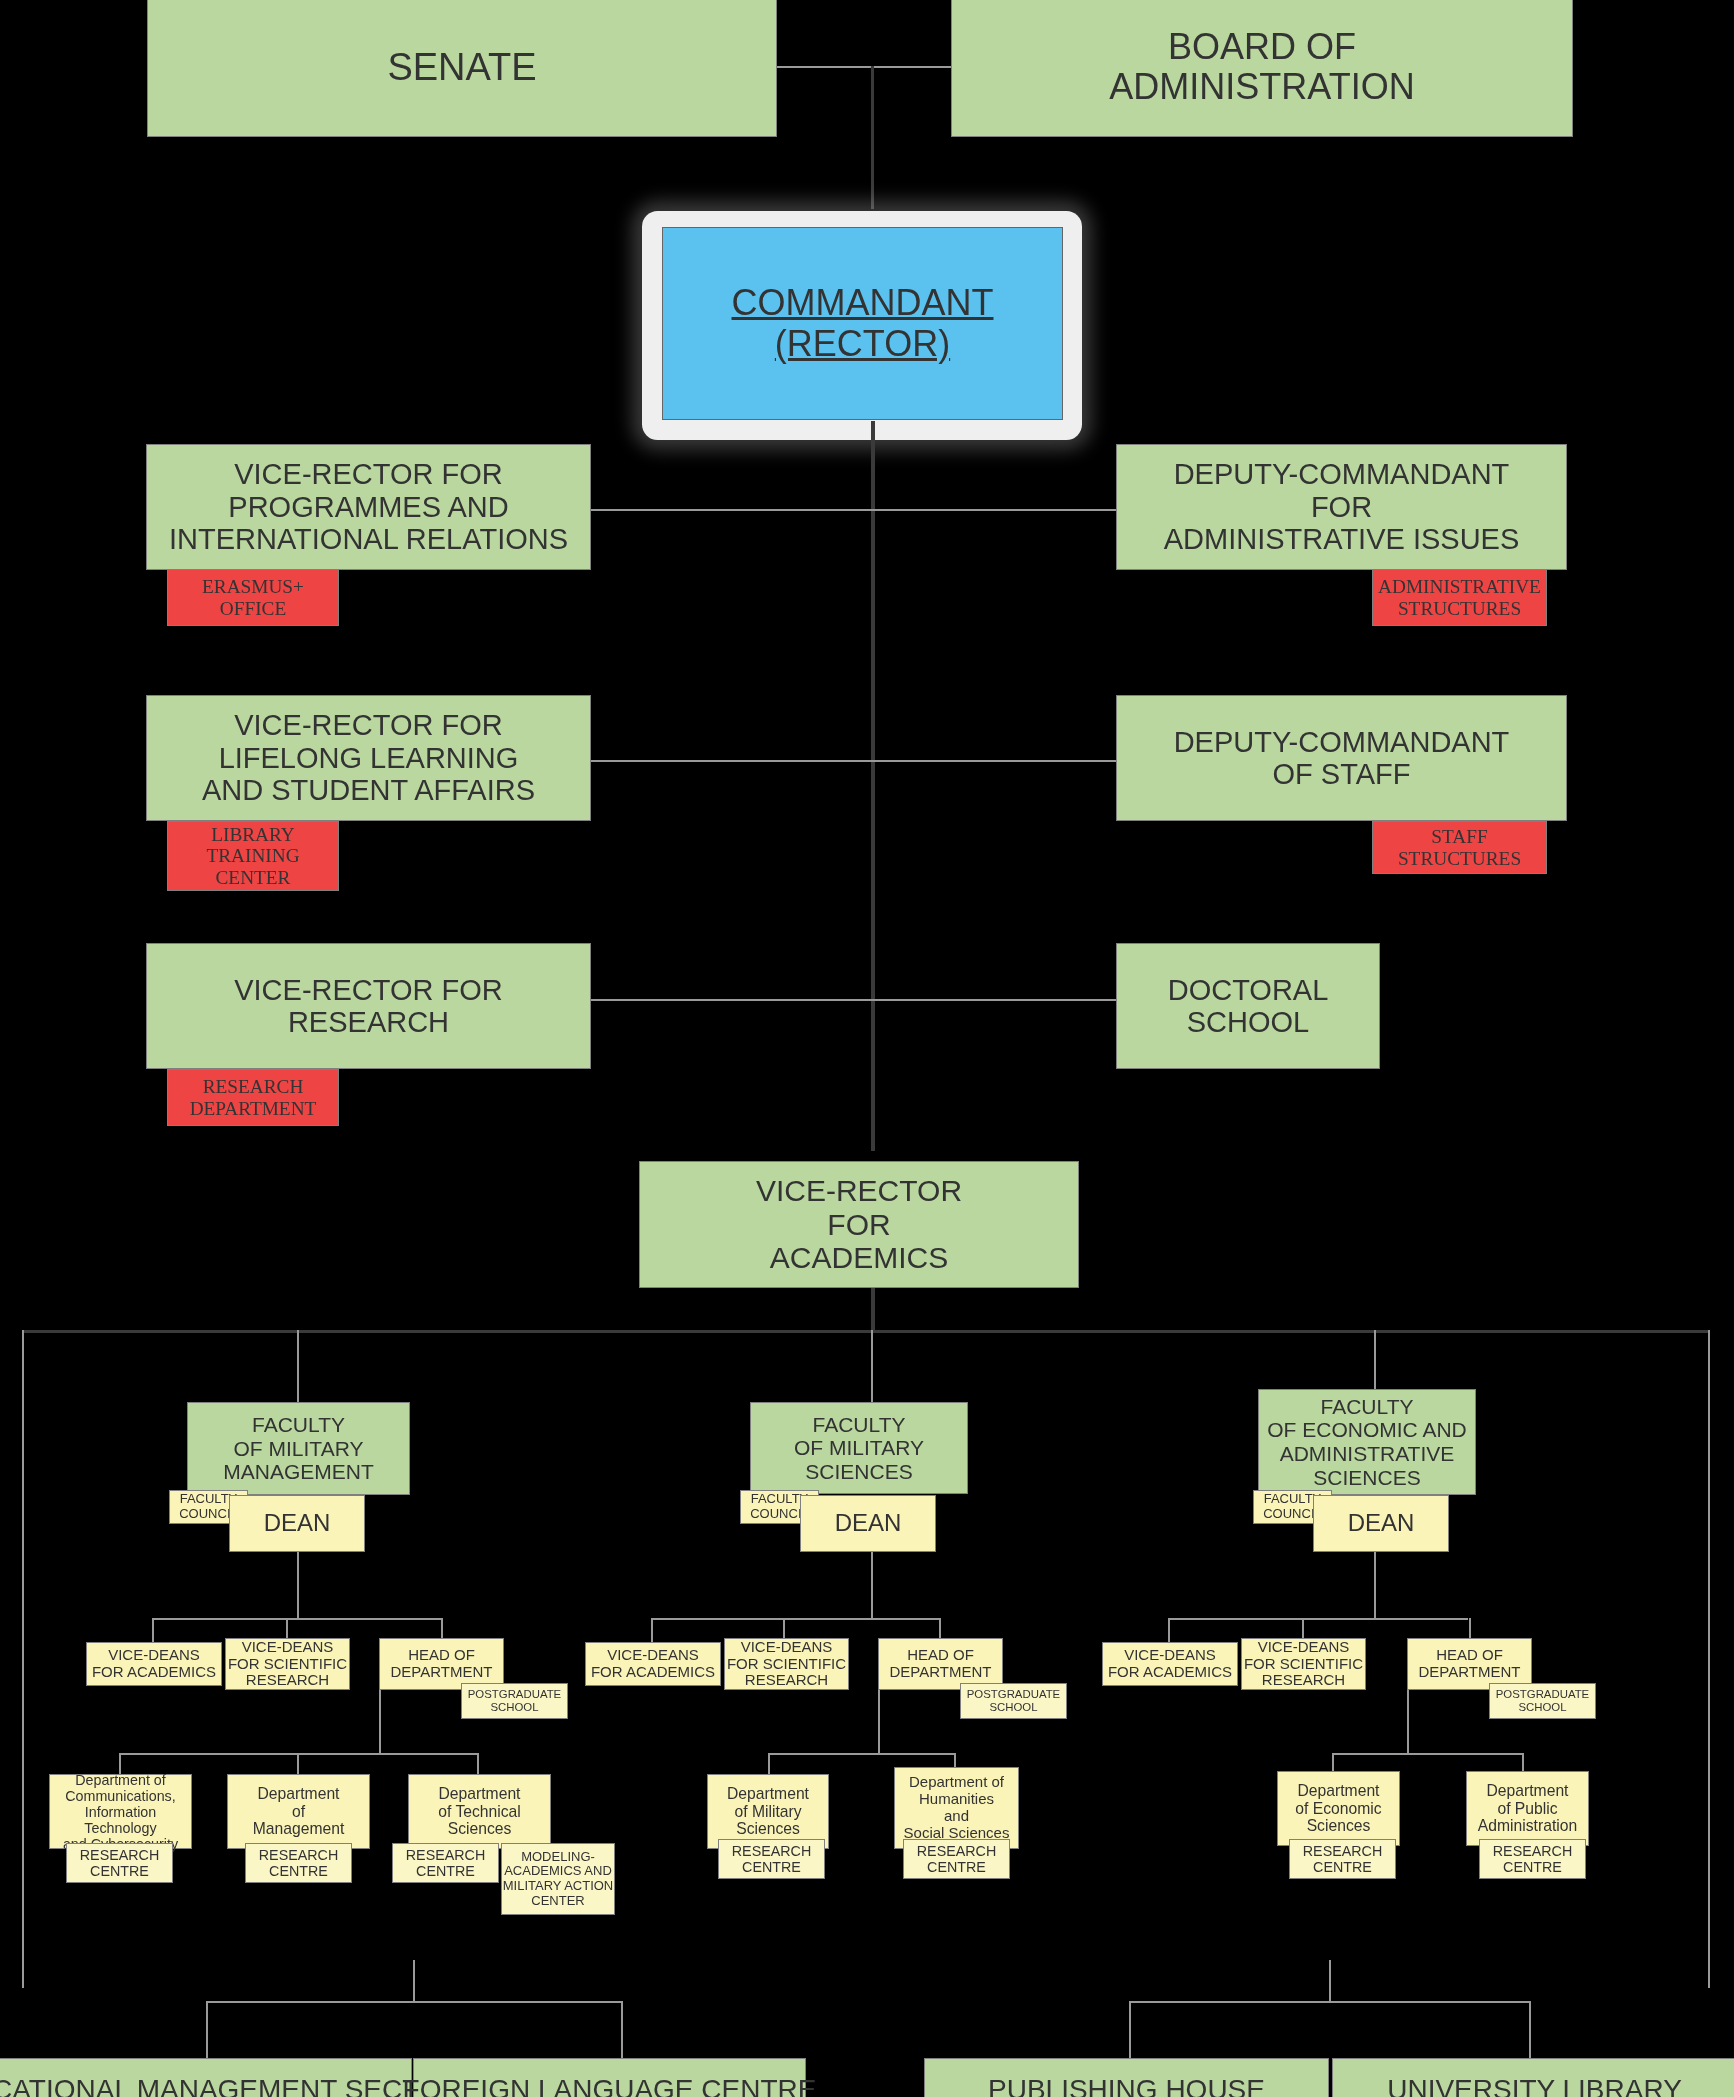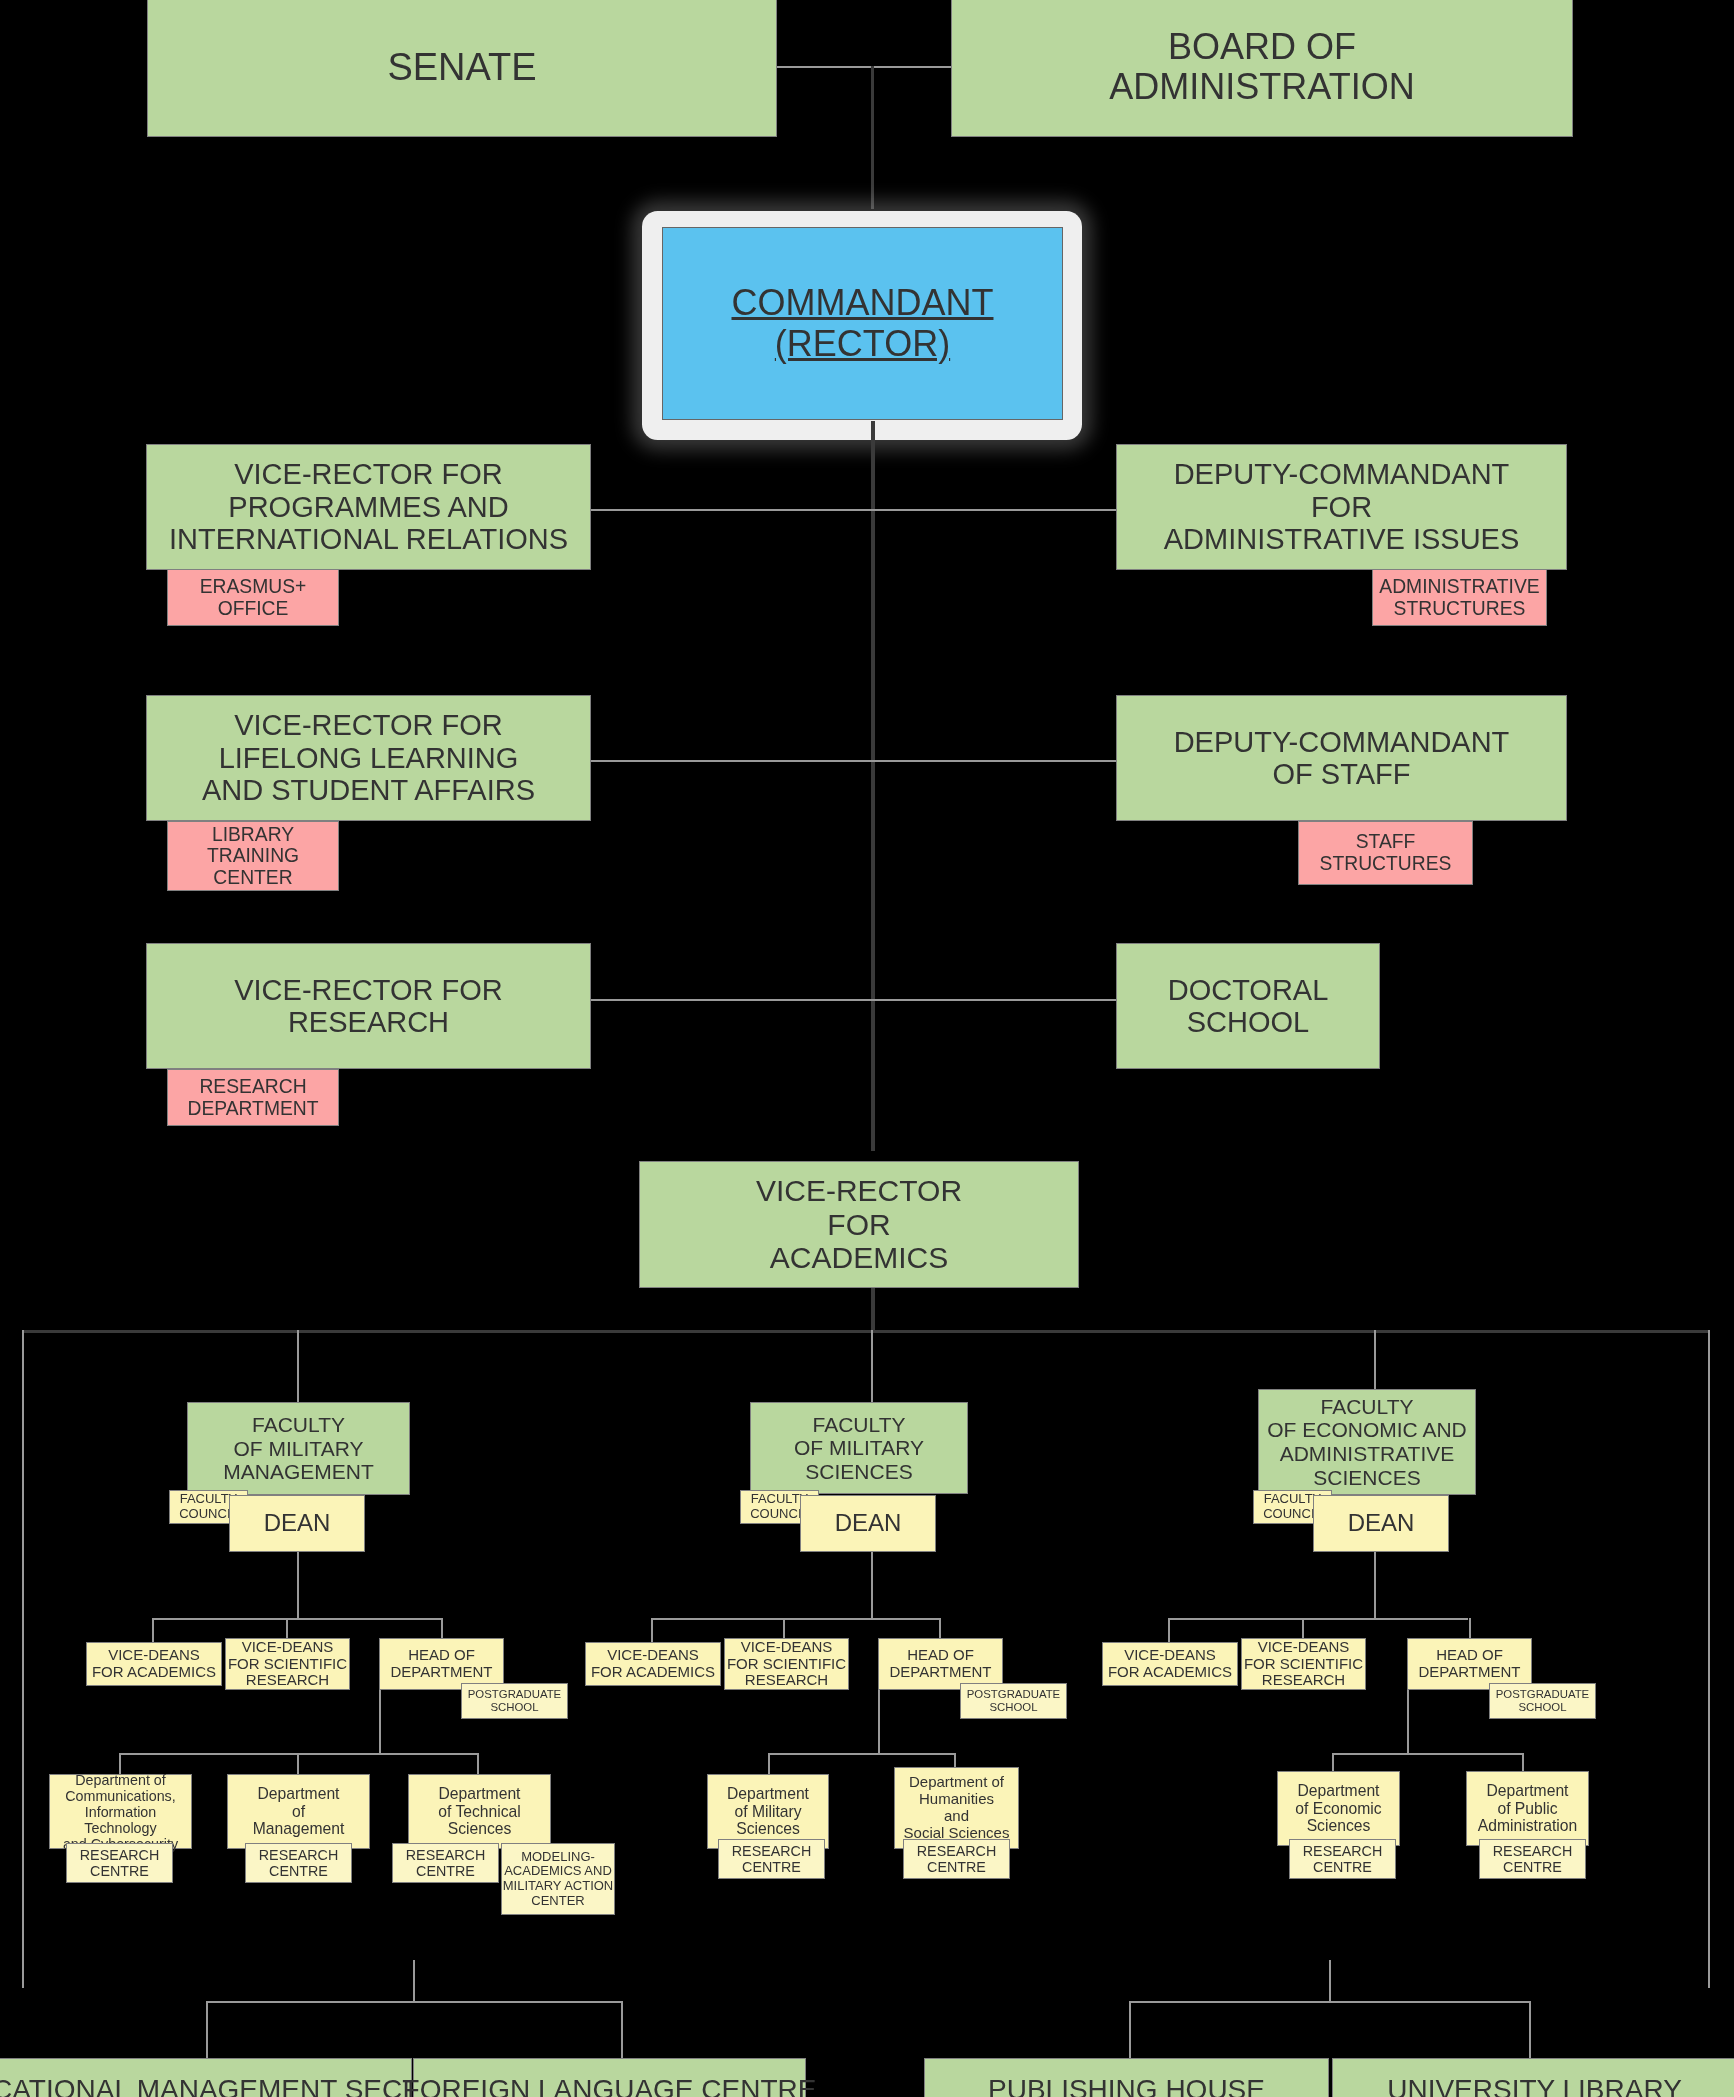--- a/index.html
+++ b/index.html
@@ -16,21 +16,21 @@
     box-sizing:border-box;
     display:flex;
     align-items:center;
     justify-content:center;
     text-align:center;
     line-height:1.12;
     white-space:pre-line;
     border:1.4px solid #808080;
   }
   .green{ background:#b9d79e; }
-  .green2{ background:#fca5a5; }
+  .green2{ background:#ef4444;font-family:Liberation Serif, serif; }
   .yellow{ background:#fbf4b8; }
   .yellow2{ background:#fbf6c6; }
   .blue{ background:#5bc2ef; border:1.4px solid #666; }
   .nowrapbox{ white-space:nowrap; }
 
   
   .ln{ position:absolute; background:#9a9a9a; }
   .lnh{ height:2.1px; }
   .lnv{ width:2.1px; }
   .lnd{ background:#3a3a3a; }
@@ -86,21 +86,21 @@
   <div class="ln lnh" style="left:873px;top:509px;width:243px;"></div>
   <div class="box green" style="left:1116px;top:444px;width:451px;height:126px;font-size:29px;">DEPUTY-COMMANDANT
 FOR
 ADMINISTRATIVE ISSUES</div>
   <div class="box green2" style="left:1372px;top:569px;width:175px;height:57px;font-size:19.3px;">ADMINISTRATIVE
 STRUCTURES</div>
 
   <div class="ln lnh" style="left:873px;top:760px;width:243px;"></div>
   <div class="box green" style="left:1116px;top:695px;width:451px;height:126px;font-size:29px;">DEPUTY-COMMANDANT
 OF STAFF</div>
-  <div class="box green2" style="left:1298px;top:821px;width:175px;height:64px;font-size:19.3px;">STAFF
+  <div class="box green2" style="left:1372px;top:821px;width:175px;height:53px;font-size:19.3px;">STAFF
 STRUCTURES</div>
 
   <div class="ln lnh" style="left:873px;top:999px;width:243px;"></div>
   <div class="box green" style="left:1116px;top:943px;width:264px;height:126px;font-size:29px;">DOCTORAL
 SCHOOL</div>
 
   <div class="box green" style="left:639px;top:1161px;width:440px;height:127px;font-size:30px;">VICE-RECTOR
 FOR
 ACADEMICS</div>
   <div class="ln lnv lnd" style="left:871px;top:1288px;height:43px;width:3.6px;"></div>

